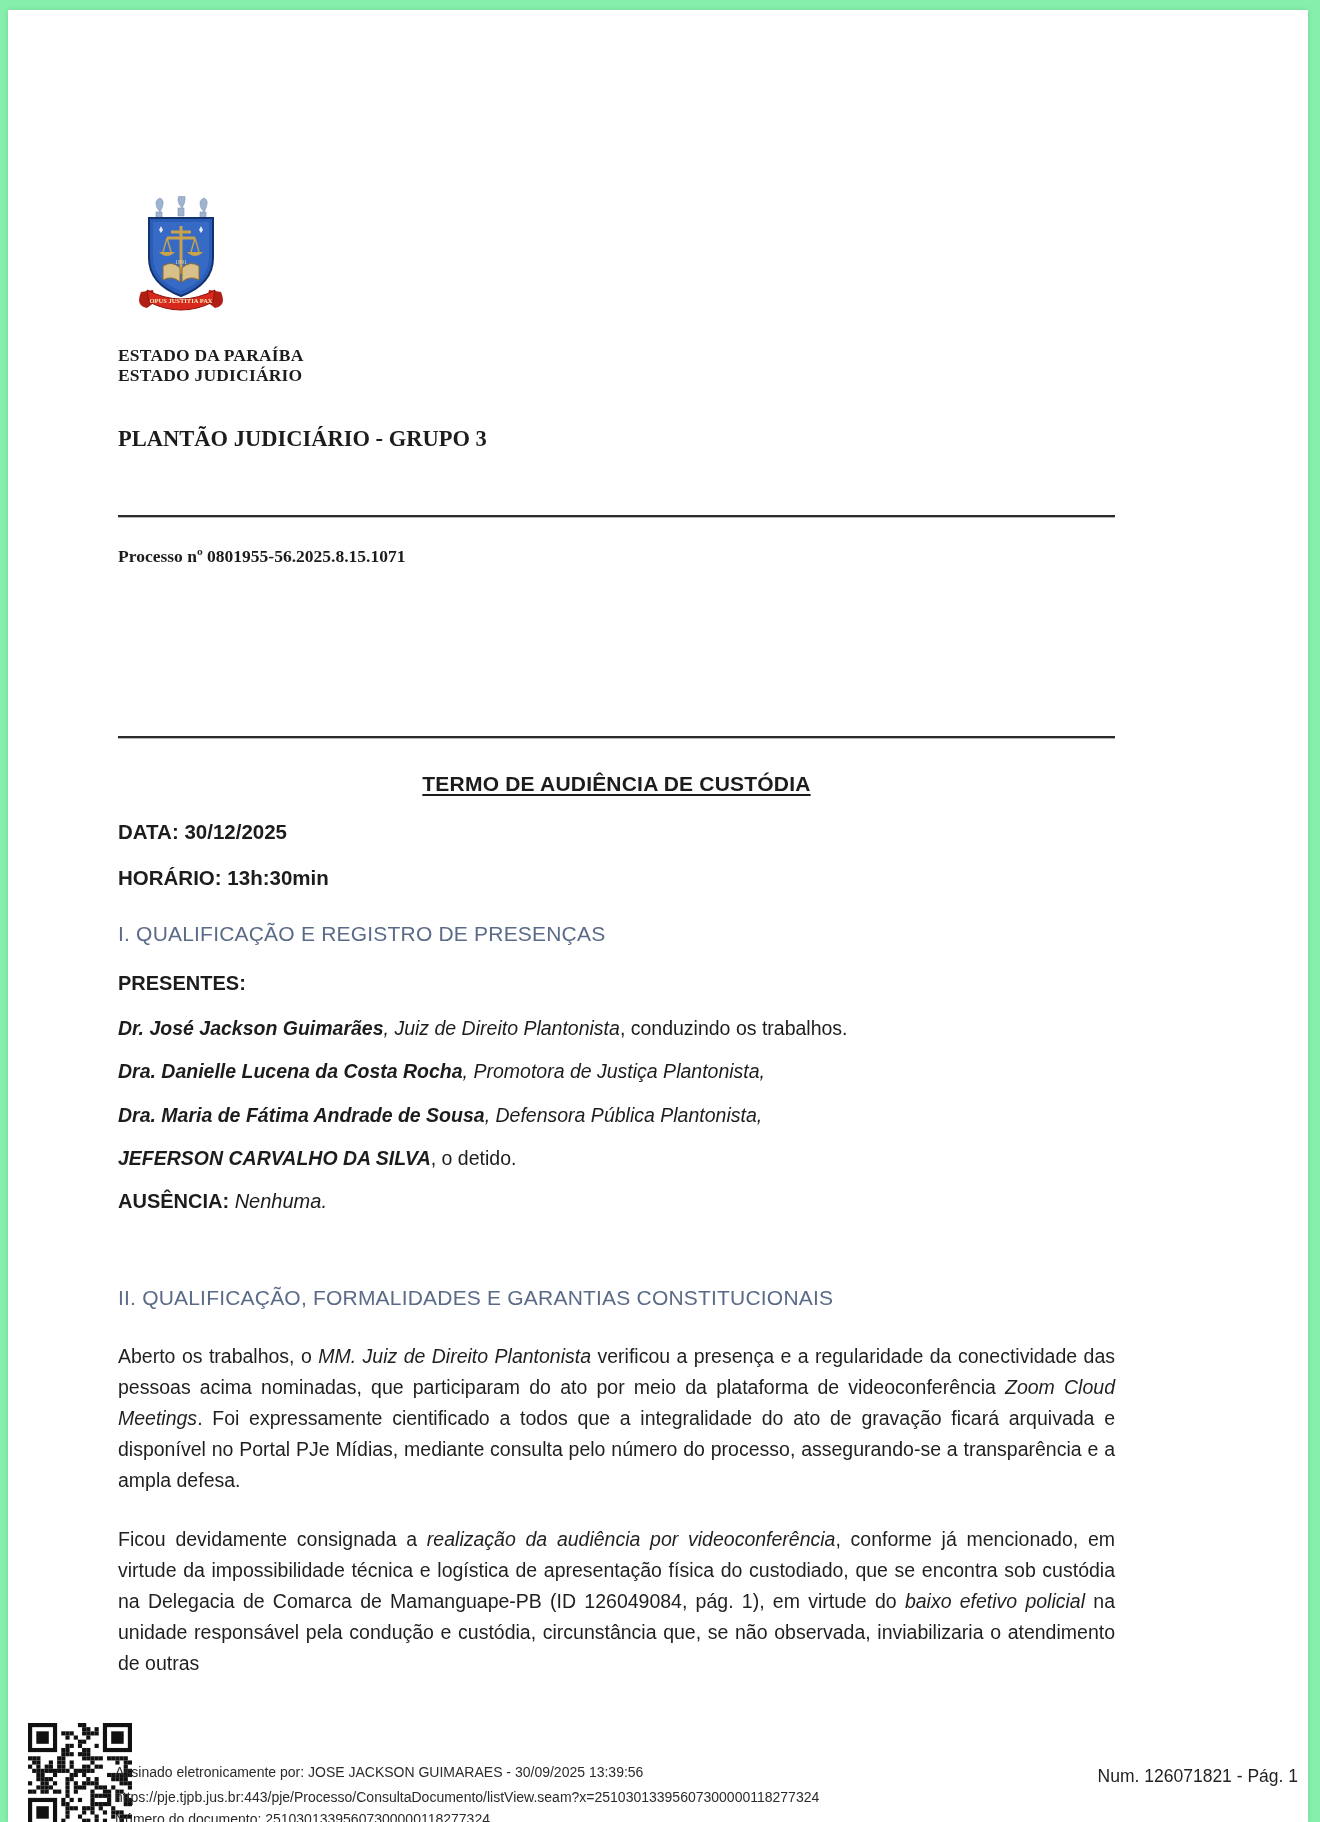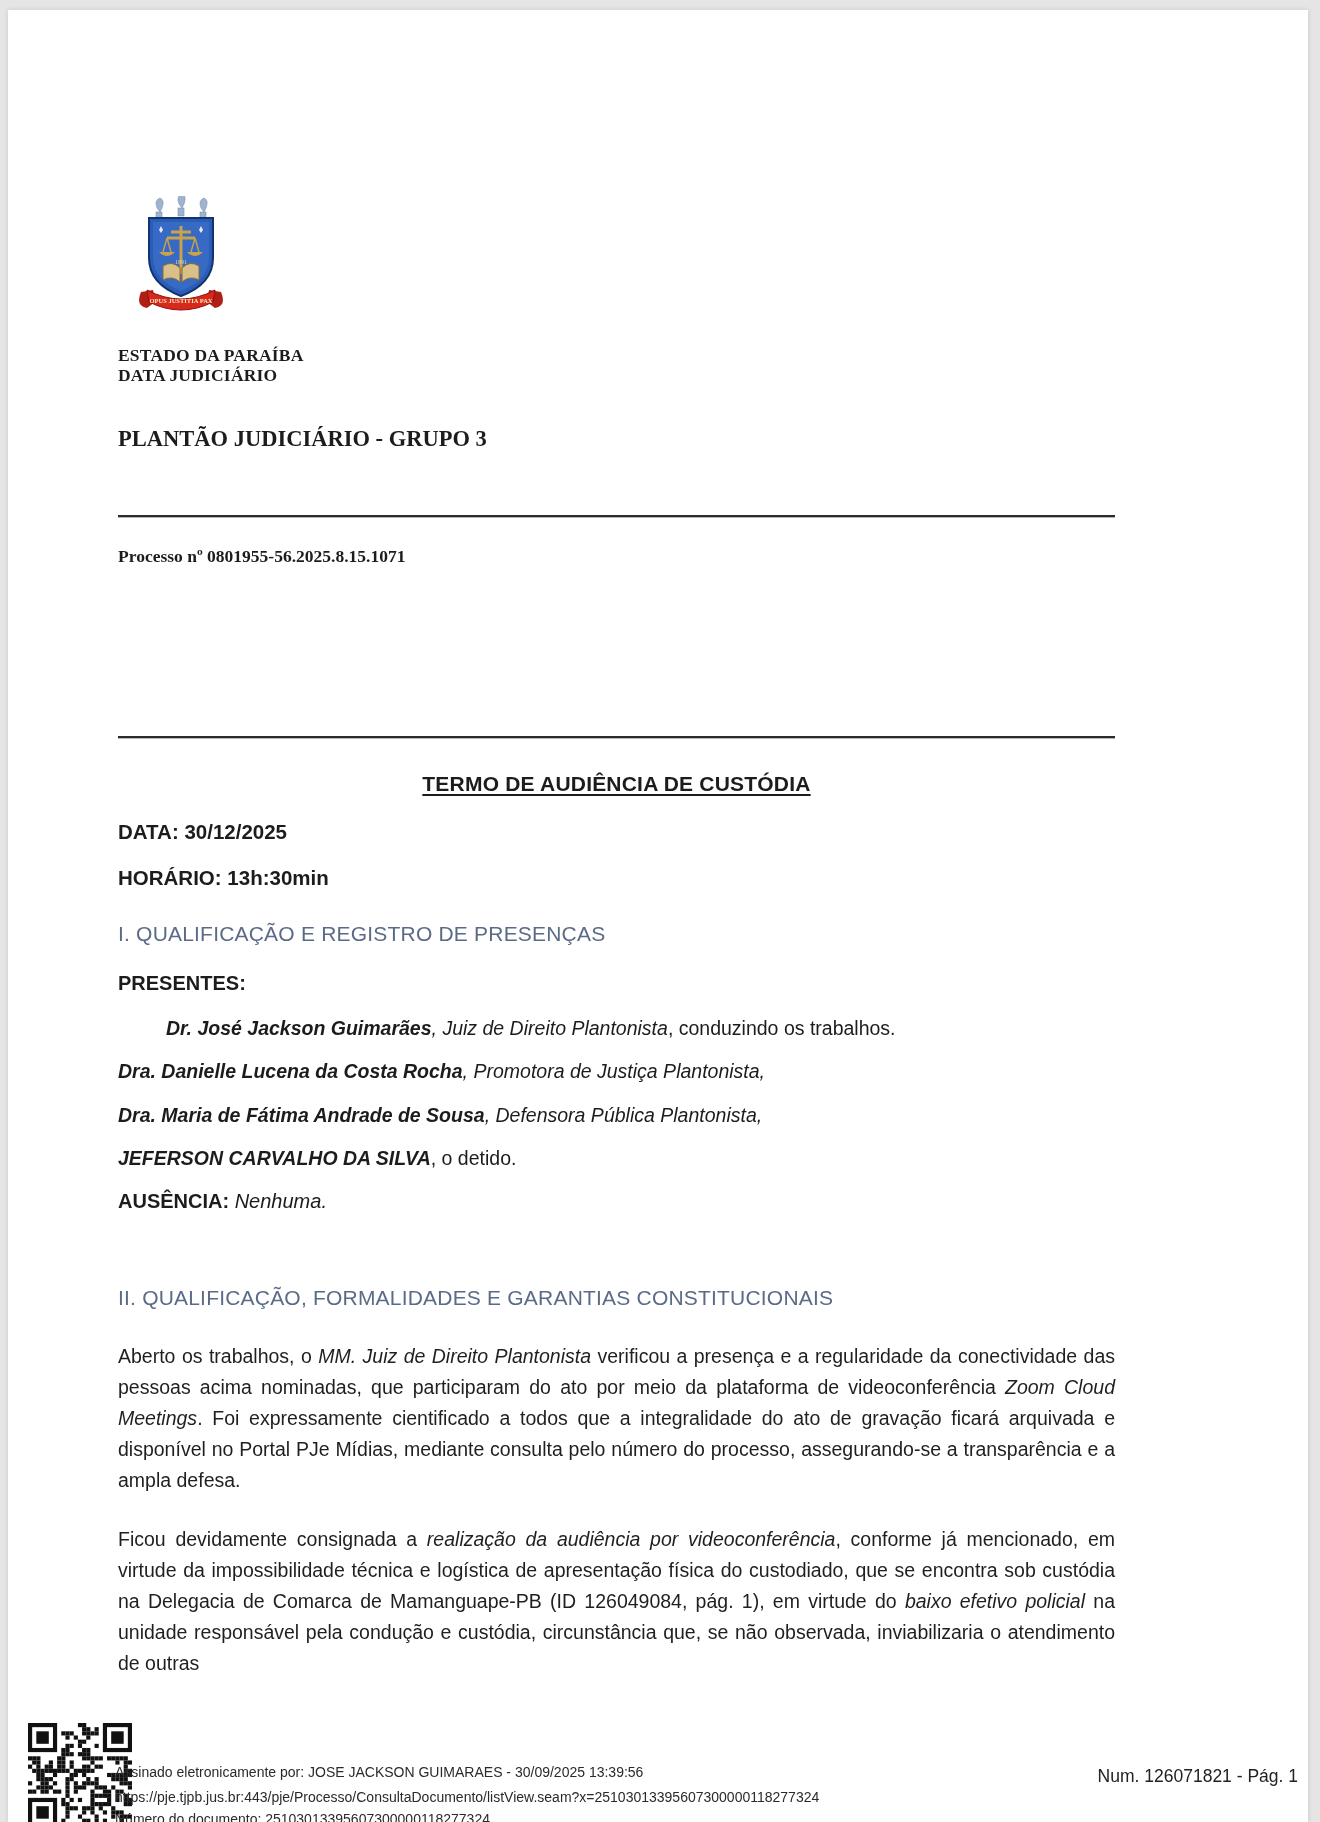--- a/index.html
+++ b/index.html
@@ -1,19 +1,19 @@
 <!DOCTYPE html>
 <html lang="pt-BR"><head>
 <meta charset="utf-8">
 <style>
   html,body{margin:0;padding:0;}
   #canvas{
     position:relative;
     width:1320px;height:1822px;
-    background:#e5e5e5;
+    background:#86efac;
     overflow:hidden;
     font-family:"Liberation Sans", sans-serif;
     color:#1c1c1c;
   }
   .page{
     position:absolute;left:8px;top:10px;width:1300px;height:1812px;
     background:#ffffff;
     box-shadow:0 0 5px rgba(0,0,0,.12);
   }
   .abs{position:absolute;}
@@ -55,21 +55,21 @@
   .kv-line{left:118px;font-weight:700;font-size:20.5px;}
   .date-line{top:820px;}
   .time-line{top:866px;}
   .section-title{
     left:118px;font-size:21px;letter-spacing:.2px;
   }
   .sec1{top:922px;}
   .sec2{top:1286px;}
   .presentes-label{left:118px;top:972px;font-weight:700;font-size:20px;}
   .person-line{left:118px;font-size:19.5px;}
-  .p1{top:1017px;margin-left:48px;} .p2{top:1060px;} .p3{top:1104px;} .p4{top:1147px;}
+  .p1{top:1017px;} .p2{top:1060px;} .p3{top:1104px;} .p4{top:1147px;}
   .ausencia-line{left:118px;top:1190px;font-size:20px;}
   .para{
     left:118px;width:997px;
     font-size:19.5px;line-height:31px;text-align:justify;color:#1f1f1f;
   }
   .para1{top:1341px;}
   .para2{top:1524px;}
   .s-b{font-weight:700;}
   .s-i{font-style:italic;}
   .s-bi{font-weight:700;font-style:italic;}
@@ -125,21 +125,21 @@
 
       <path d="M4 96 q-6 14 6 16 l8 -6 -2 -12 z" fill="#b01f16"></path>
       <path d="M84 96 q6 14 -6 16 l-8 -6 2 -12 z" fill="#b01f16"></path>
       <path d="M10 94 Q44 112 78 94 L76 106 Q44 122 12 106 Z" fill="#d7281d" stroke="#8e130c" stroke-width="1"></path>
       <text x="44" y="107" font-size="6.5" fill="#f5e9b8" text-anchor="middle" font-family="Liberation Serif, serif" font-weight="bold">OPUS JUSTITIA PAX</text>
     </svg>
   </div>
 
   <div class="abs org-block">
     <div>ESTADO DA PARAÍBA</div>
-    <div>DATA JUDICIÁRIO</div>
+    <div>ESTADO JUDICIÁRIO</div>
   </div>
 
   <div class="abs duty-title">PLANTÃO JUDICIÁRIO - GRUPO 3</div>
 
   <div class="abs rule rule1"></div>
 
   <div class="abs process-line">Processo nº 0801955-56.2025.8.15.1071</div>
 
 
   <div class="abs rule rule2"></div>

